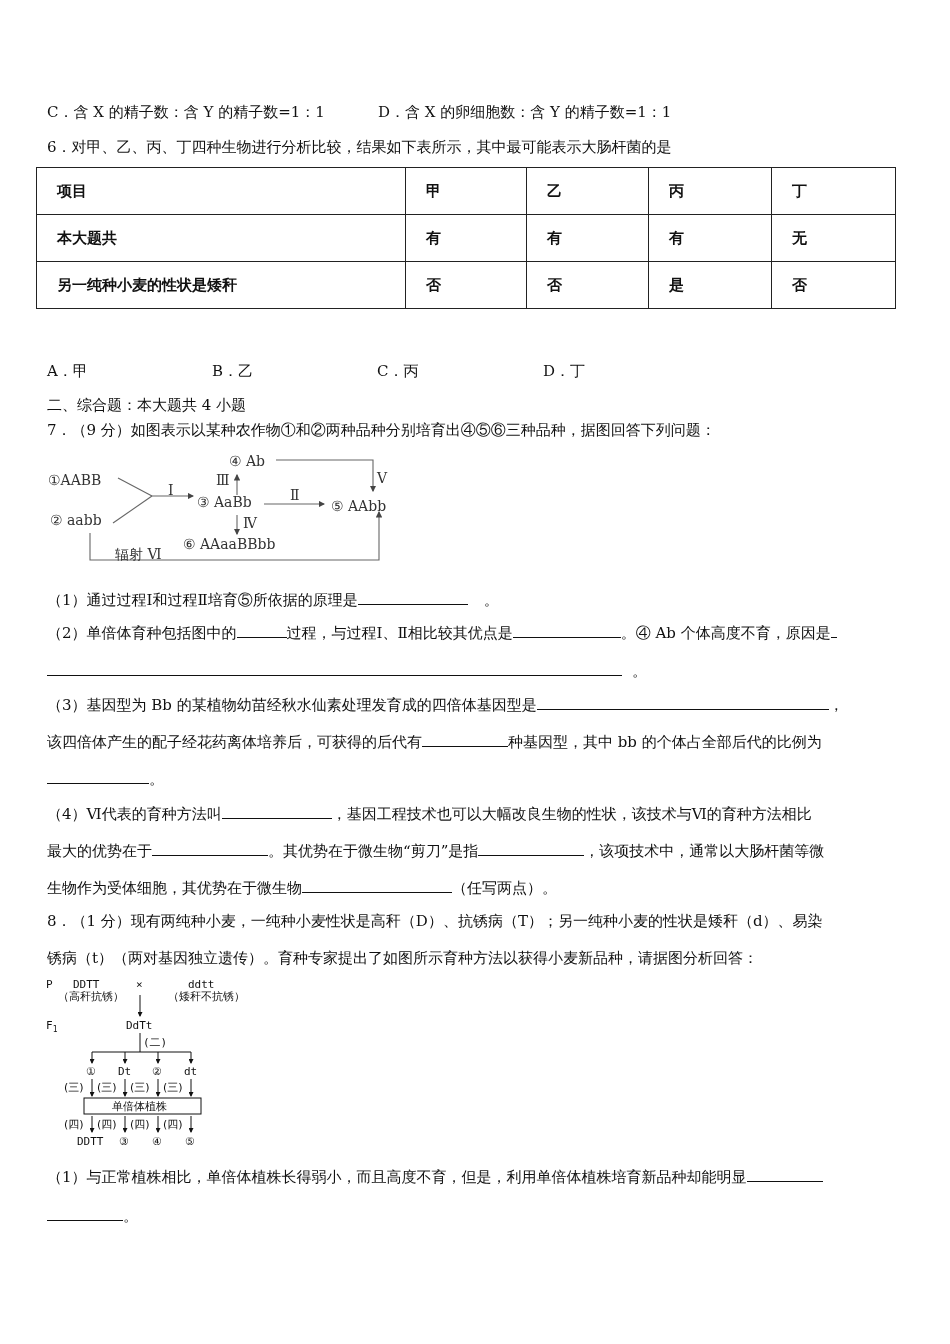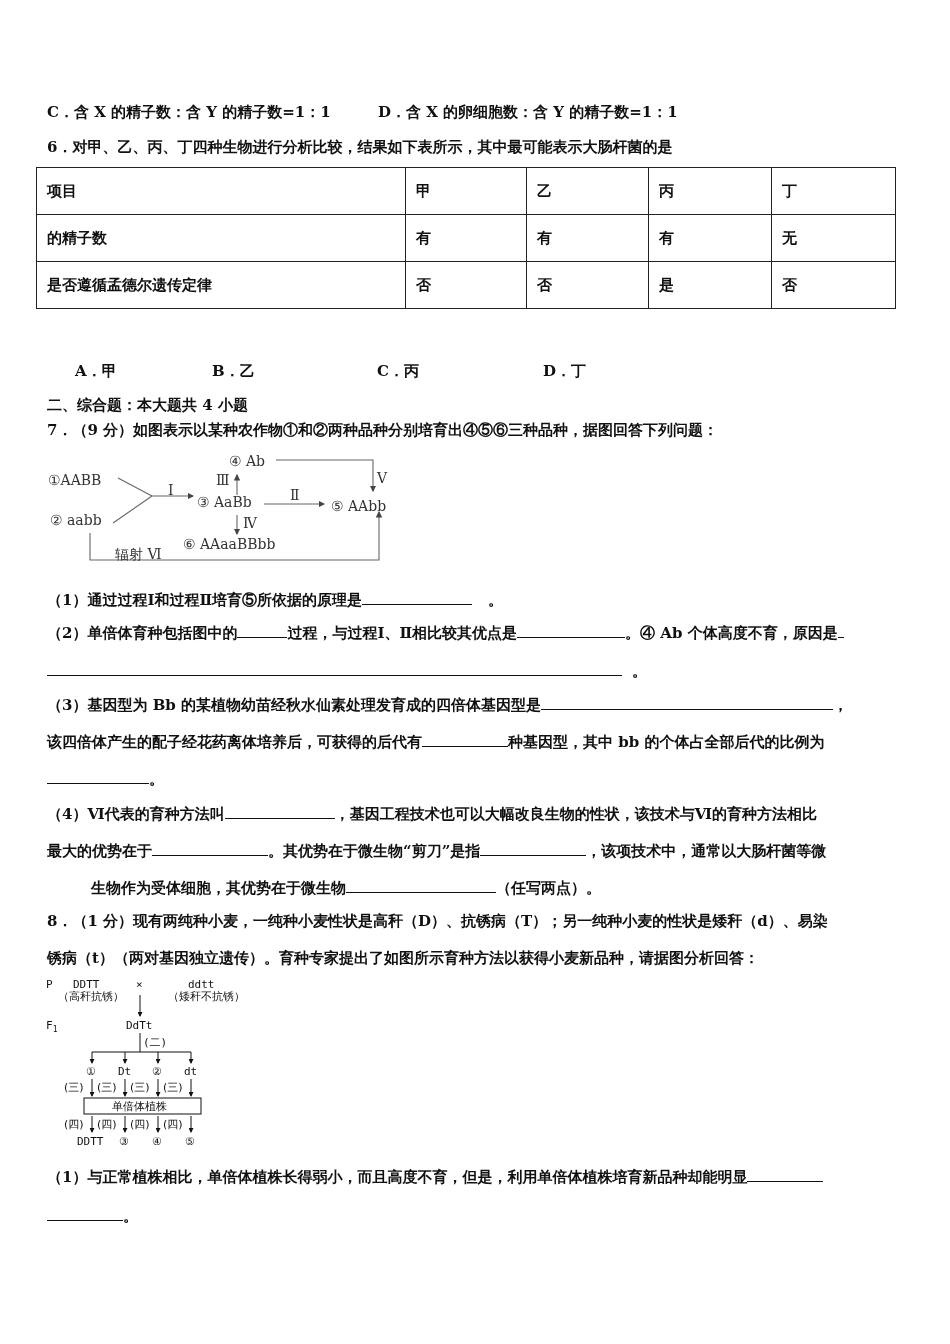--- a/index.html
+++ b/index.html
@@ -1,27 +1,27 @@
 <!DOCTYPE html>
 <html><head>
 <meta charset="utf-8">
 <style>
   html, body { margin: 0; padding: 0; background: #ffffff; }
   body {
     width: 950px; height: 1344px; position: relative; overflow: hidden;
     font-family: "DejaVu Serif", "Liberation Serif", serif;
     color: #111; font-size: 15px;
   }
-  .line { position: absolute; left: 47px; white-space: nowrap; font-size: 15px; line-height: 20px; font-weight: bold; }
+  .line { position: absolute; left: 47px; white-space: nowrap; font-size: 15px; line-height: 20px; font-weight: normal; }
   .blank { display: inline-block; border-bottom: 1.4px solid #111; height: 15px; vertical-align: baseline; }
   table.t6 {
     position: absolute; left: 36px; top: 167px; width: 860px;
     border-collapse: collapse; font-size: 15px; font-weight: bold;
   }
-  table.t6 td { border: 1.4px solid #222; height: 46px; padding: 0 0 0 10px; vertical-align: middle; }
+  table.t6 td { border: 1.4px solid #222; height: 46px; padding: 0 0 0 20px; vertical-align: middle; }
   .diagram7 { position: absolute; left: 40px; top: 445px; width: 390px; height: 130px; }
   .diagram8 { position: absolute; left: 40px; top: 975px; width: 230px; height: 175px; }
   .dtext { font-family: "DejaVu Serif", serif; font-size: 14px; fill: #333; }
   .mono { font-family: "DejaVu Sans Mono", "Liberation Mono", monospace; font-size: 11px; fill: #111; }
   .cjk { font-family: "DejaVu Sans", sans-serif; font-size: 11px; fill: #111; }
 </style>
 </head>
 <body>
 
 <div class="line" style="top:102px;">C．含 X 的精子数：含 Y 的精子数=1：1</div>
@@ -39,37 +39,37 @@
   </colgroup>
   <tbody>
       <tr>
     <td>项目</td>
     <td>甲</td>
     <td>乙</td>
     <td>丙</td>
     <td>丁</td>
   </tr>
   <tr>
-    <td>的精子数</td>
+    <td>本大题共</td>
     <td>有</td>
     <td>有</td>
     <td>有</td>
     <td>无</td>
   </tr>
   <tr>
-    <td>是否遵循孟德尔遗传定律</td>
+    <td>另一纯种小麦的性状是矮秆</td>
     <td>否</td>
     <td>否</td>
     <td>是</td>
     <td>否</td>
   </tr>
 </tbody>
   </table>
 
-<div class="line" style="top:361px; left:47px;margin-left:28px;">A．甲</div>
+<div class="line" style="top:361px; left:47px;">A．甲</div>
 <div class="line" style="top:361px; left:212px;">B．乙</div>
 <div class="line" style="top:361px; left:377px;">C．丙</div>
 <div class="line" style="top:361px; left:543px;">D．丁</div>
 
 <div class="line" style="top:395px;">二、综合题：本大题共 4 小题</div>
 
 <div class="line" style="top:420px;">7．（9 分）如图表示以某种农作物①和②两种品种分别培育出④⑤⑥三种品种，据图回答下列问题：</div>
 
 <svg class="diagram7" viewBox="0 0 390 130">
   <defs>
@@ -121,21 +121,21 @@
 <div class="line" style="top:768px;">
   <span class="blank" style="width:102px"></span><span>。</span>
 </div>
 
 <div class="line" style="top:803px;text-align:center;">
   <span>（4）Ⅵ代表的育种方法叫</span><span class="blank" style="width:110px"></span><span>，基因工程技术也可以大幅改良生物的性状，该技术与Ⅵ的育种方法相比</span>
 </div>
 <div class="line" style="top:840px;">
   <span>最大的优势在于</span><span class="blank" style="width:116px"></span><span>。其优势在于微生物“剪刀”是指</span><span class="blank" style="width:106px"></span><span>，该项技术中，通常以大肠杆菌等微</span>
 </div>
-<div class="line" style="top:877px;margin-left:44px;">
+<div class="line" style="top:877px;">
   <span>生物作为受体细胞，其优势在于微生物</span><span class="blank" style="width:150px"></span><span>（任写两点）。</span>
 </div>
 
 <div class="line" style="top:911px;">8．（1 分）现有两纯种小麦，一纯种小麦性状是高秆（D）、抗锈病（T）；另一纯种小麦的性状是矮秆（d）、易染</div>
 <div class="line" style="top:948px;">锈病（t）（两对基因独立遗传）。育种专家提出了如图所示育种方法以获得小麦新品种，请据图分析回答：</div>
 
 <svg class="diagram8" viewBox="0 0 230 175">
   <defs>
     <marker id="ah2" markerWidth="5" markerHeight="5" refX="4" refY="2.5" orient="auto">
       <path d="M0,0 L5,2.5 L0,5 z" fill="#111"></path>

